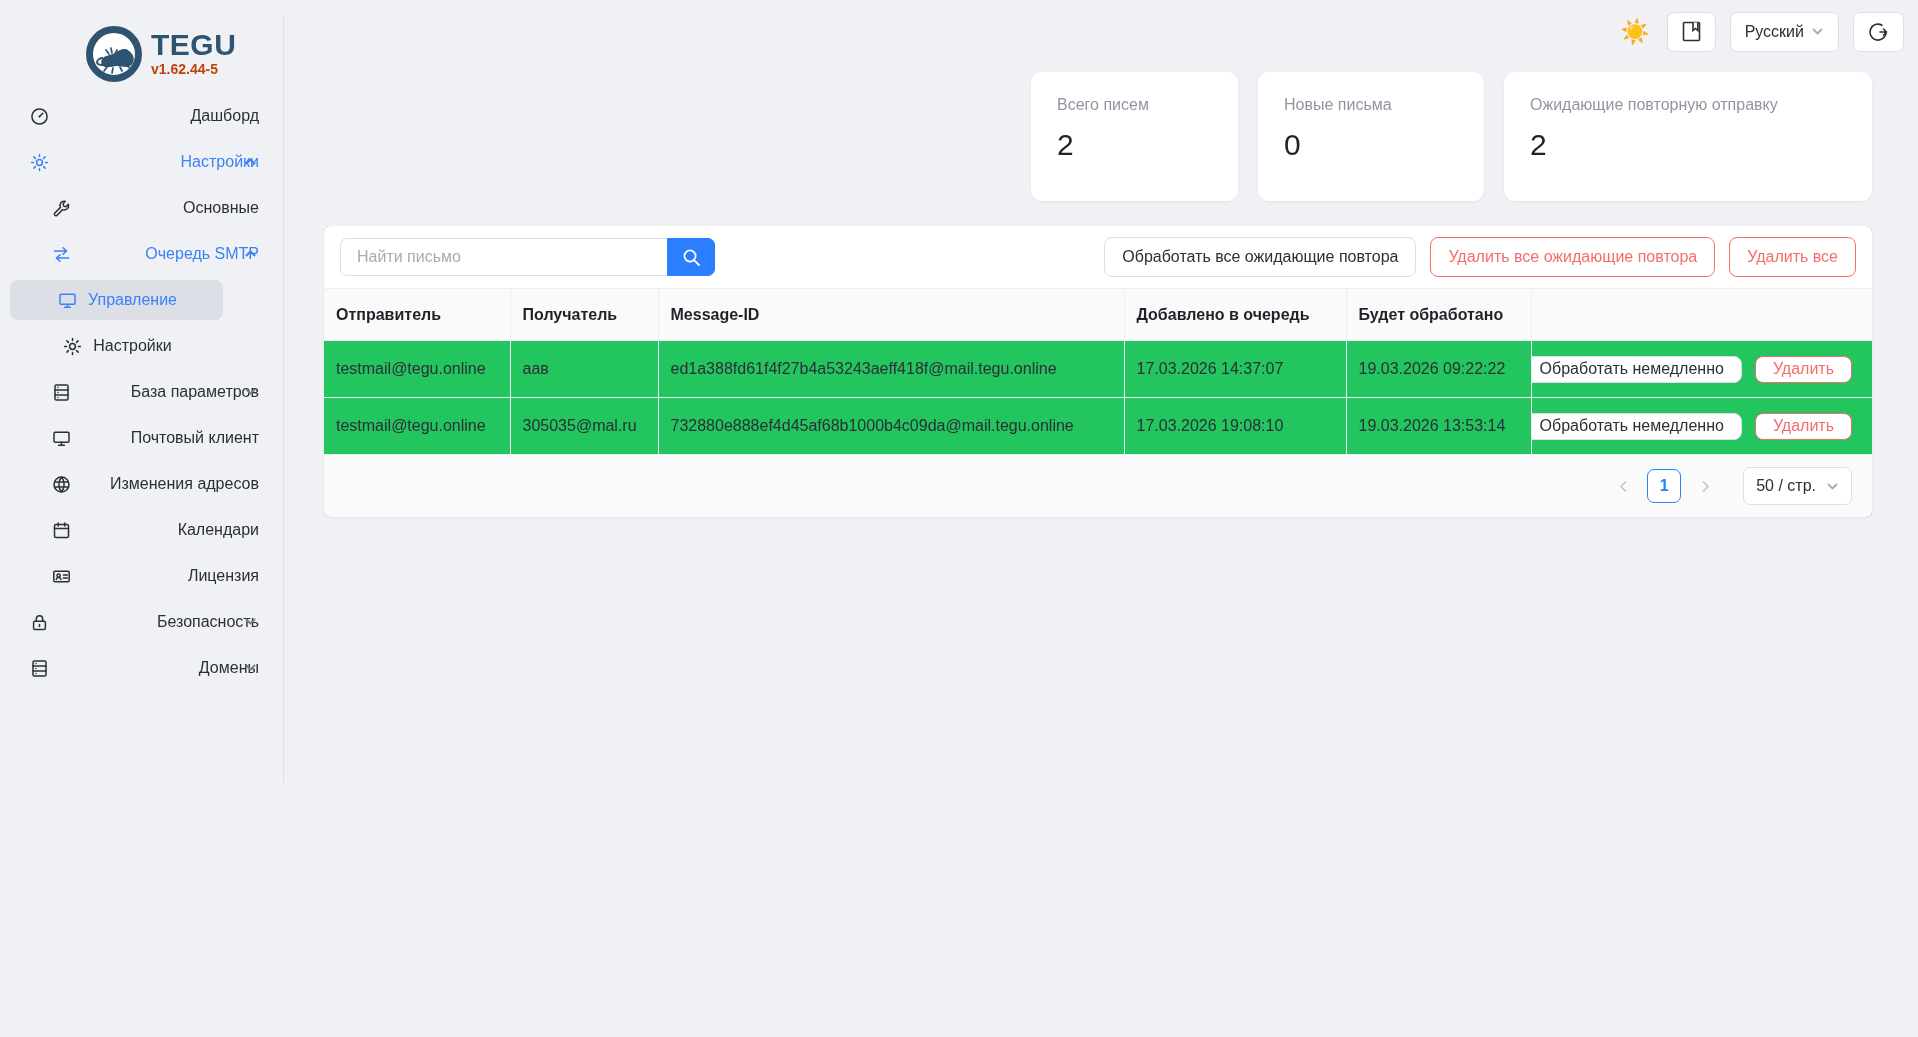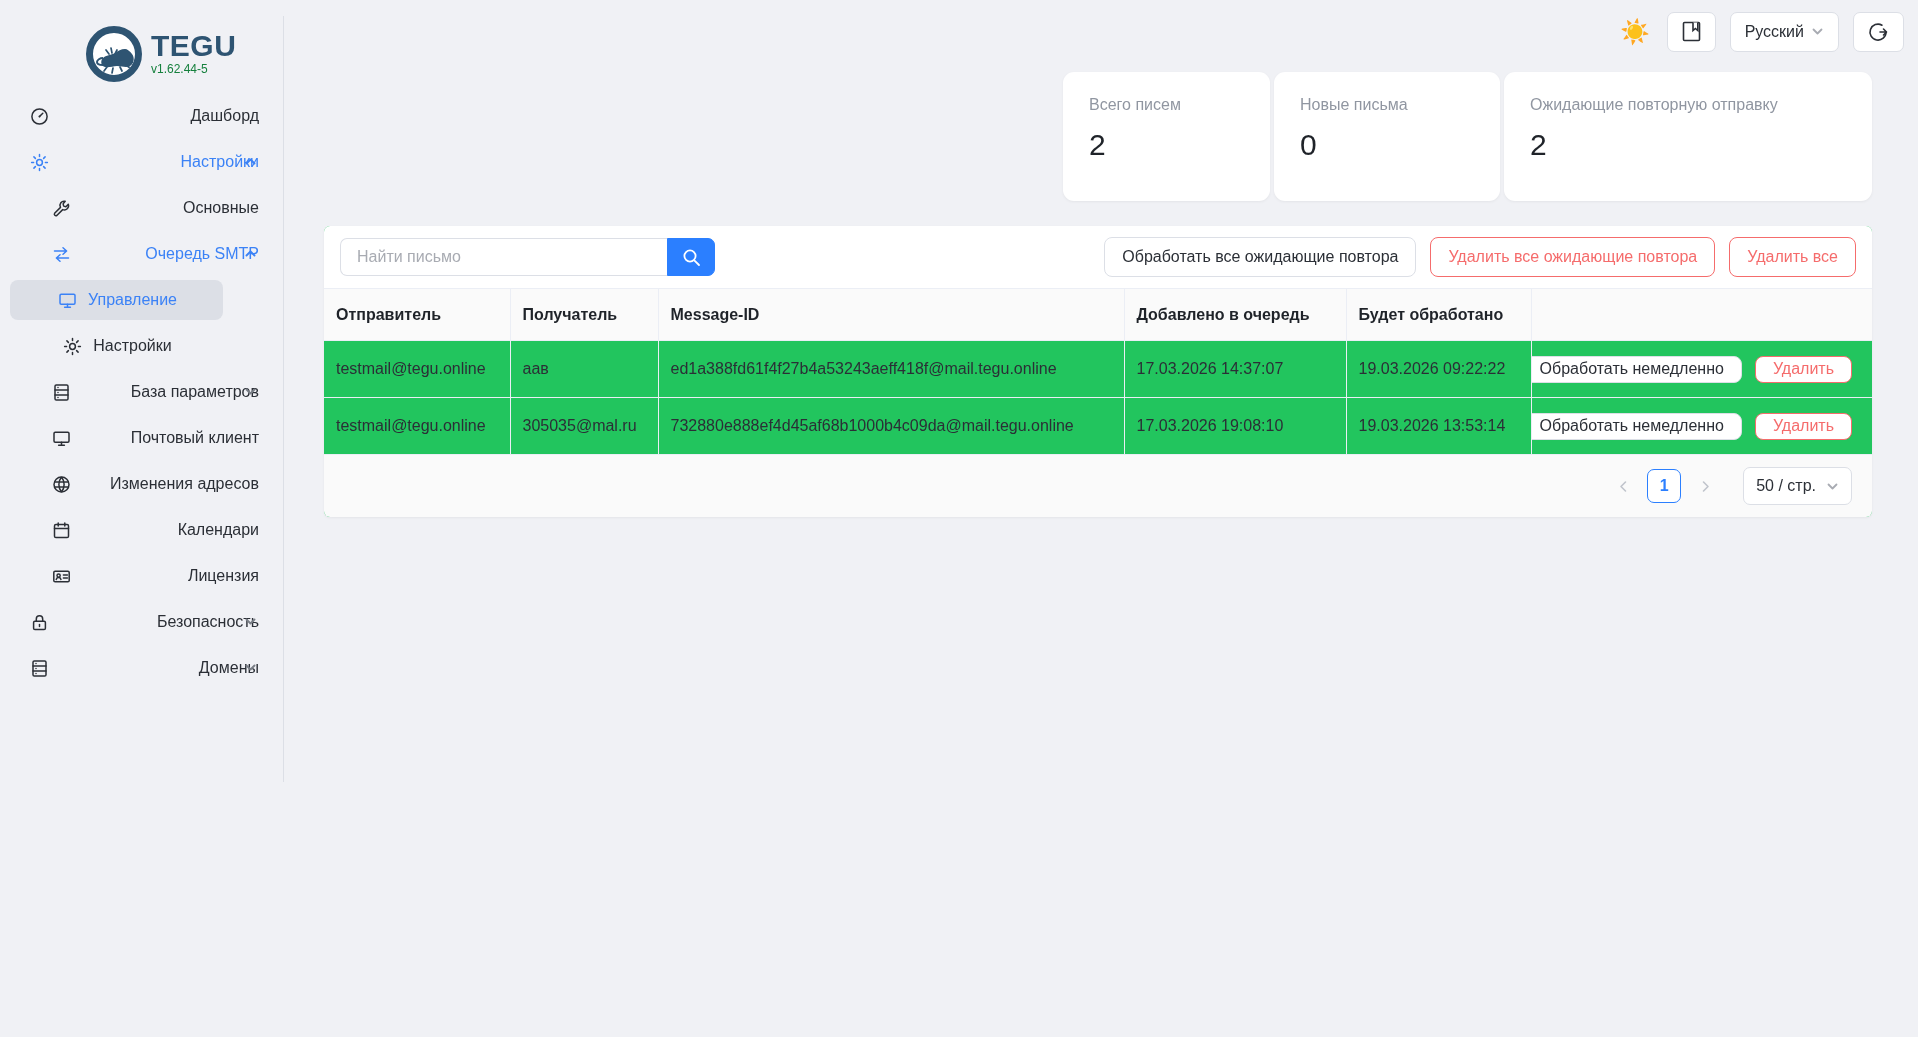--- a/index.html
+++ b/index.html
@@ -35,21 +35,21 @@
     position: relative;
     overflow: hidden;
   }
   .logo-mark svg { position: absolute; left: 2px; top: 7px; }
   .logo-text { line-height: 1; padding-bottom: 2px; }
   .logo-title {
     font-size: 30px; font-weight: bold; letter-spacing: .5px;
     color: #2e5472; display: block;
   }
   .logo-version {
-    font-size: 12px; color: #15803d; display: block; margin-top: 2px;
+    font-size: 14px; color: #c2410c; display: block; margin-top: 2px; font-weight: bold;
   }
 
   .nav { margin-top: 10px; }
   .nav-item {
     display: flex; align-items: center;
     height: 40px; margin: 6px 10px; padding: 0 14px;
     border-radius: 8px; cursor: pointer;
     font-size: 16px; color: #2b2f36;
     position: relative;
     justify-content: space-between;
@@ -105,21 +105,21 @@
   .sun { font-size: 24px; line-height: 1; }
   .chev-sm { width: 13px; height: 13px; color: #a8abb2; }
 
   
   .main {
     position: absolute; left: 324px; top: 63px;
     width: 1548px; height: 424px;
   }
 
   .stats {
-    display: flex; gap: 4px;
+    display: flex; gap: 20px;
     justify-content: flex-end;
     padding: 9px 0 0 0;
     height: 150px;
   }
   .stat-card {
     background: #ffffff;
     border-radius: 11px;
     box-shadow: 0 1px 3px rgba(0,0,0,.055);
     padding: 24px 26px 0 26px;
     height: 129px;

